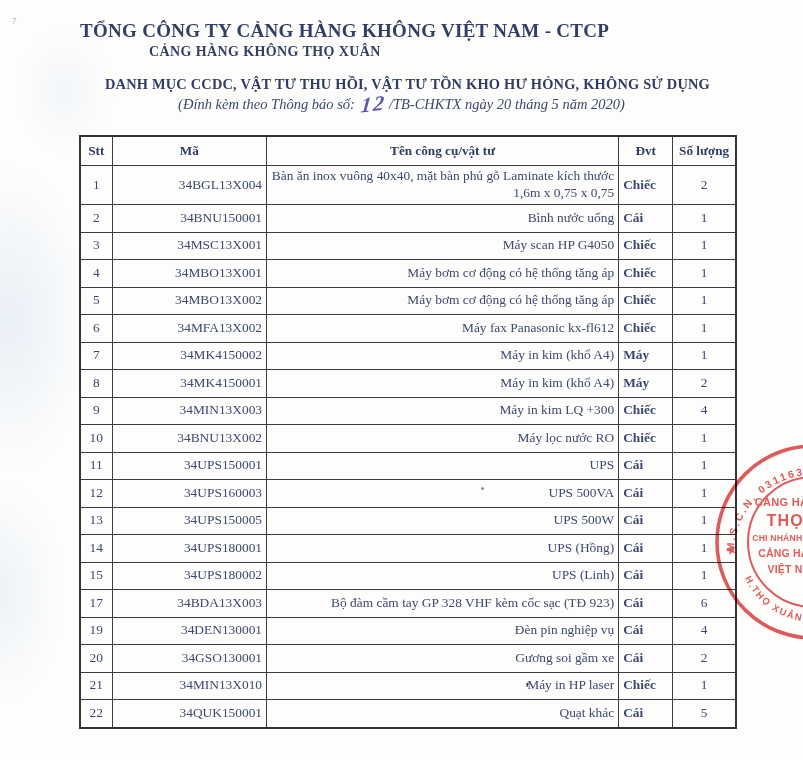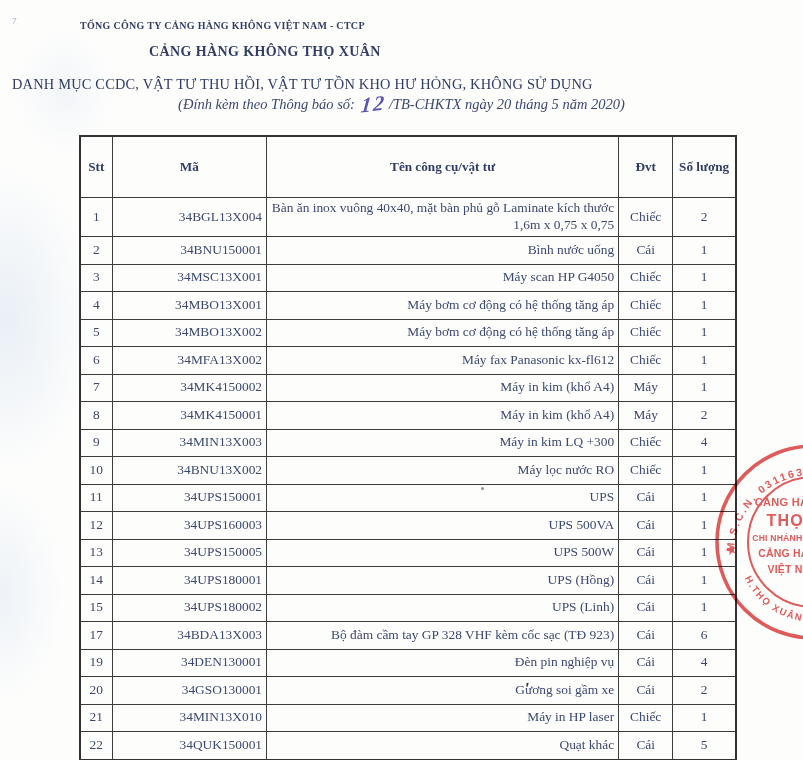--- a/index.html
+++ b/index.html
@@ -7,38 +7,38 @@
     position:relative;width:803px;height:760px;margin:0 auto;overflow:hidden;
     background:
       radial-gradient(ellipse 120px 220px at 1% 42%, rgba(182,205,232,.28), transparent 70%),
       radial-gradient(ellipse 90px 160px at 0% 78%, rgba(182,205,232,.22), transparent 70%),
       radial-gradient(ellipse 70px 90px at 8% 12%, rgba(195,212,235,.18), transparent 70%),
       #fdfdfc;
     font-family:"Liberation Serif","DejaVu Serif",serif;
     color:#3a4770;
   }
   .corner-mark{position:absolute;left:12px;top:16px;font-size:9px;color:#9aa3b8;transform:rotate(4deg);}
-  .org1{position:absolute;left:80px;top:20px;font-size:10px;font-weight:bold;color:#323e66;letter-spacing:.3px;}
+  .org1{position:absolute;left:80px;top:20px;font-size:19px;font-weight:bold;color:#323e66;letter-spacing:.3px;}
   .org2{position:absolute;left:141px;top:44px;font-size:14px;font-weight:bold;color:#323e66;letter-spacing:.4px;margin-left:8px;}
-  .title{position:absolute;left:0;top:76px;width:100%;font-size:14.4px;font-weight:normal;color:#303c64;letter-spacing:.2px;padding-left:12px;box-sizing:border-box;}
+  .title{position:absolute;left:0;top:76px;width:100%;text-align:center;font-size:14.4px;font-weight:bold;color:#303c64;letter-spacing:.2px;padding-left:12px;box-sizing:border-box;}
   .subtitle{position:absolute;left:0;top:96px;width:100%;text-align:center;font-size:14.5px;font-style:italic;color:#3a4770;}
   .handwritten{display:inline-block;font-style:italic;font-weight:bold;color:#5a55ae;font-size:21px;transform:rotate(-6deg) skewX(-12deg);margin:0 3px 0 6px;line-height:14px;vertical-align:-2px;letter-spacing:2px;}
   table.inv{
     position:absolute;left:79px;top:135px;width:658px;border-collapse:collapse;table-layout:fixed;
     font-size:13.4px;color:#3b4870;
   }
   table.inv,table.inv th,table.inv td{border:1px solid #3c3c3c;}
   table.inv{border:2px solid #333;}
-  table.inv th{font-size:13.2px;font-weight:bold;color:#2f3c66;height:28px;padding:16px 2px;}
+  table.inv th{font-size:13.2px;font-weight:bold;color:#2f3c66;height:28px;padding:0 2px;}
   table.inv td{height:26.5px;padding:0 4px;line-height:1.25;}
   tbody tr:first-child td{height:38px;}
   .col-stt{text-align:center;}
   .col-ma{text-align:right;padding-left:5px;}
   .col-ten{text-align:right;padding-left:6px;font-family:Liberation Serif, serif;}
-  .col-dvt{text-align:center;}
+  .col-dvt{text-align:left;font-weight:bold;}
   .col-sl{text-align:center;}
   .ink-mark{position:absolute;left:524px;top:679px;font-size:17px;font-weight:bold;color:#2a2a30;transform:rotate(14deg);}
   .speck{position:absolute;left:481px;top:487px;width:3px;height:3px;border-radius:50%;background:#8b8f99;}
   .stamp{position:absolute;left:711px;top:440px;mix-blend-mode:multiply;opacity:.9;}
   .stamp circle{stroke:#dd4a4a;fill:none;}
   .stamp text{fill:#dd4a4a;font-family:"Liberation Sans","DejaVu Sans",sans-serif;font-weight:bold;}
   .st-arc{font-size:10.5px;letter-spacing:2.2px;}
   .st-arc-b{font-size:9.5px;letter-spacing:1.6px;}
   .st-star{font-size:13px;}
   .st-s{font-size:11px;text-anchor:middle;letter-spacing:.3px;}

